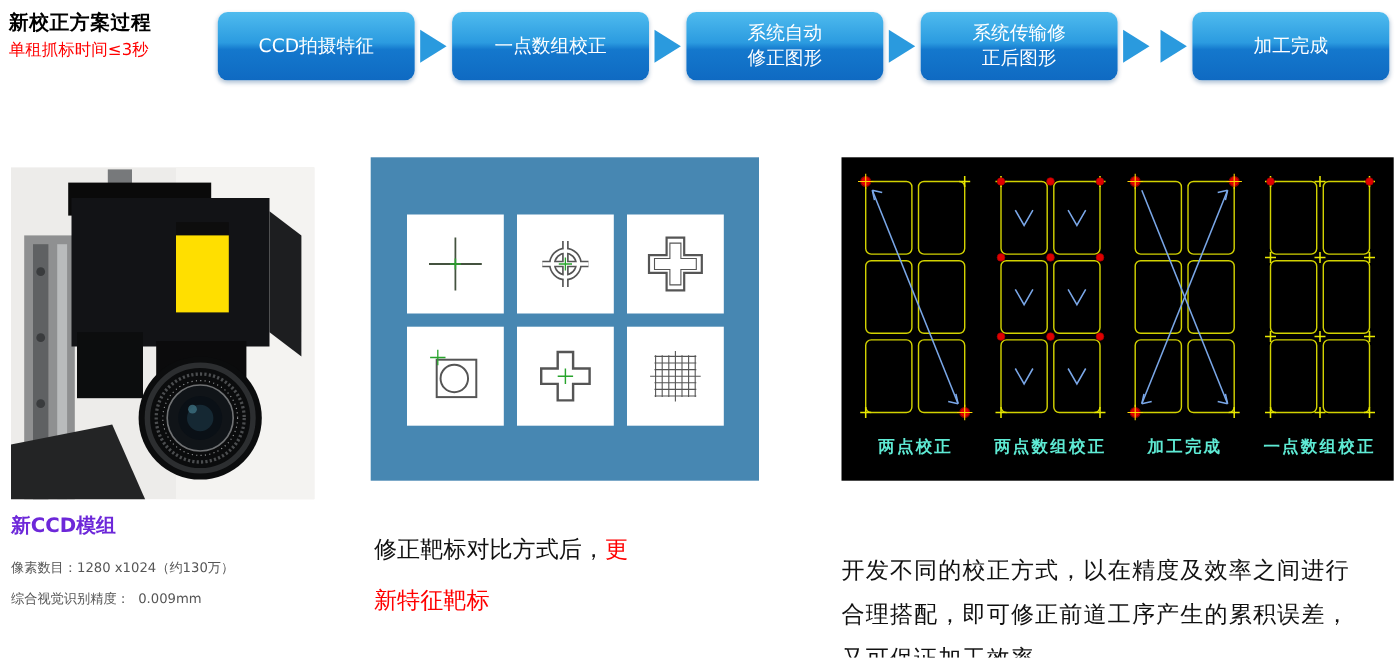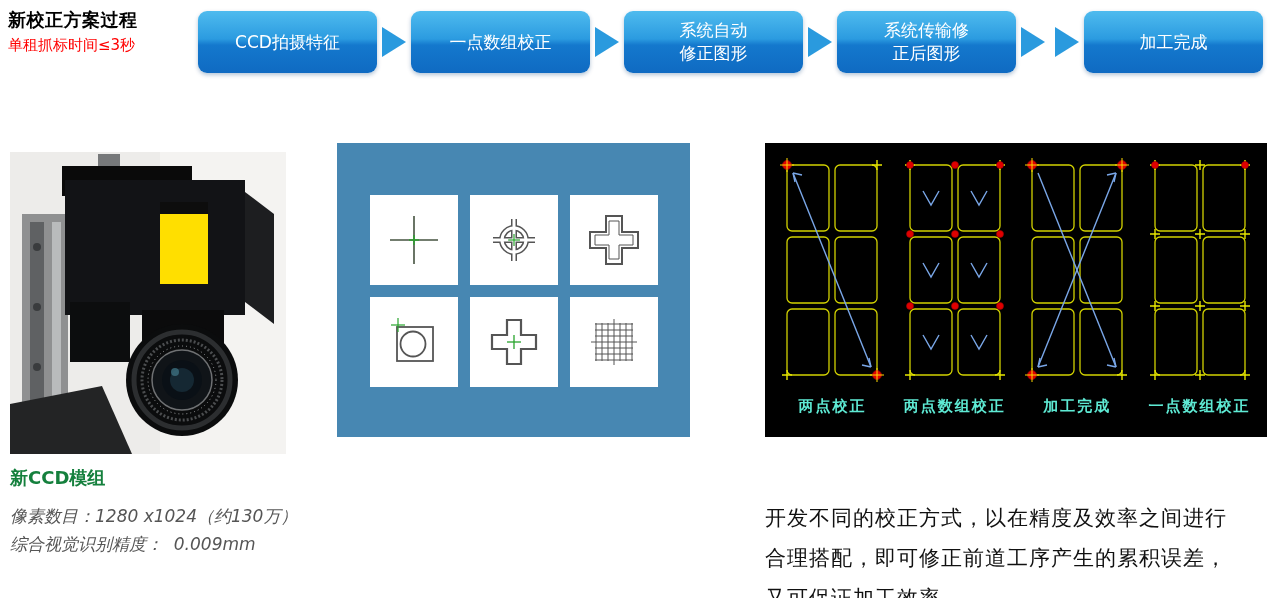--- a/index.html
+++ b/index.html
@@ -40,22 +40,22 @@
   
   .grid-y rect { fill:none; stroke:#d2d200; stroke-width:1.3; }
   .plus path { stroke:#e8e800; stroke-width:1.4; fill:none; }
   .dotc { fill:#e00000; stroke:#8b0000; stroke-width:1; }
   .dots { fill:#e00000; stroke:#a00000; stroke-width:0.6; }
   .blue path, .blue line { stroke:#7aa7e8; stroke-width:1.4; fill:none; }
   .dotcross path { stroke:#ffd700; stroke-width:1; fill:none; }
 
   
   .ccd-info { position:absolute; left:10px; top:466px; width:310px; }
-  .ccd-title { font-size:18px; font-weight:bold; color:#15803d; margin-bottom:12px; }
-  .ccd-spec { font-size:17px; color:#555555; line-height:28px; white-space:pre-wrap;font-style:italic; }
+  .ccd-title { font-size:18px; font-weight:bold; color:#6d28d9; margin-bottom:12px; }
+  .ccd-spec { font-size:12px; color:#555555; line-height:28px; white-space:pre-wrap; }
 
   .caption-mid { position:absolute; left:340px; top:476px; width:300px; font-size:21px; line-height:47px; color:#111111; }
   .caption-mid .red { color:#ff0000; }
 
   .caption-right { position:absolute; left:765px; top:498px; width:505px; font-size:21px; line-height:40px;
     color:#111111; white-space:pre-line; letter-spacing:1px; }
 </style>
 </head>
 <body>
 
@@ -332,18 +332,22 @@
     </div>
 
   </div>
 
   <div class="ccd-info">
     <div class="ccd-title">新CCD模组</div>
     <div class="ccd-spec">像素数目：1280 x1024（约130万）</div>
     <div class="ccd-spec">综合视觉识别精度：  0.009mm</div>
   </div>
 
+  <div class="caption-mid">
+    <div><span>修正靶标对比方式后，</span><span class="red">更</span></div>
+    <div class="red">新特征靶标</div>
+  </div>
 
   <div class="caption-right">开发不同的校正方式，以在精度及效率之间进行
 合理搭配，即可修正前道工序产生的累积误差，
 又可保证加工效率。</div>
 
 </div>
 
 </body></html>

